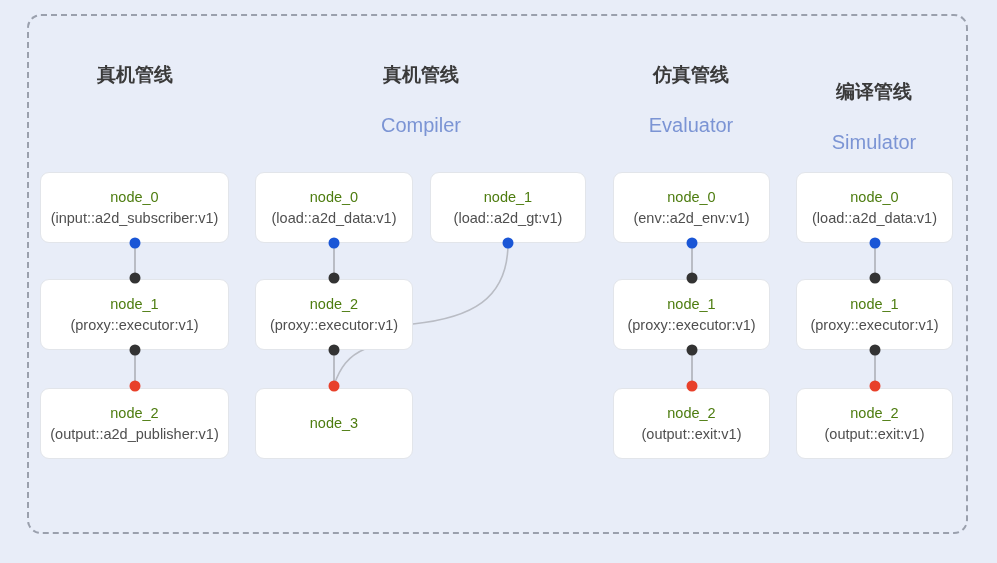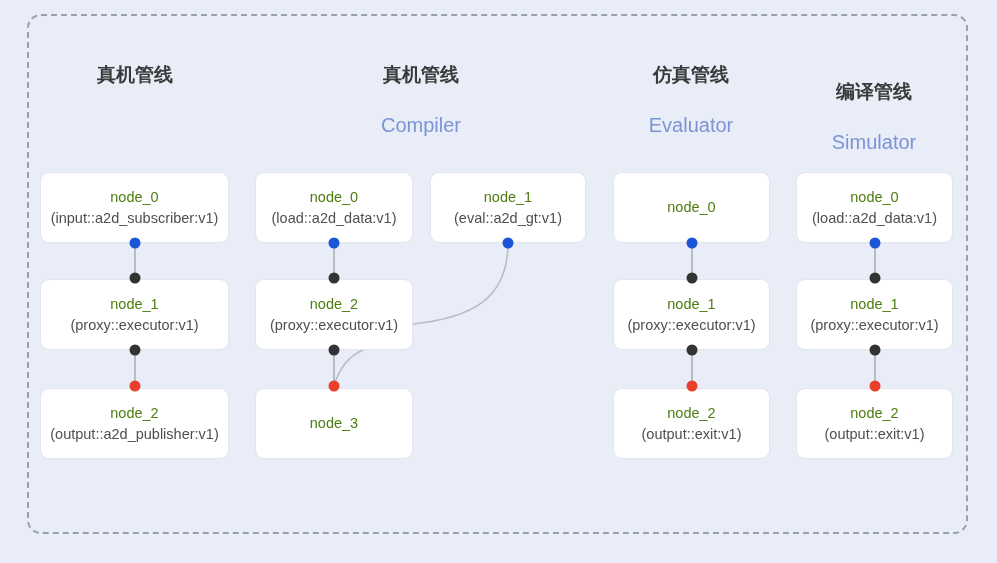--- a/index.html
+++ b/index.html
@@ -160,21 +160,21 @@
   <div class="node" style="left:255px; top:172px; width:158px; height:71px;">
     <div class="n-title">node_0</div>
     <div class="n-sub">(load::a2d_data:v1)</div>
   </div>
   <div class="port blue" style="left:334px; top:243px;"></div>
   <div class="link-v" style="left:334px; top:243px; height:35px;"></div>
   <div class="port black" style="left:334px; top:278px;"></div>
 
   <div class="node" style="left:430px; top:172px; width:156px; height:71px;">
     <div class="n-title">node_1</div>
-    <div class="n-sub">(eval::a2d_gt:v1)</div>
+    <div class="n-sub">(load::a2d_gt:v1)</div>
   </div>
   <div class="port blue" style="left:508px; top:243px;"></div>
 
   <div class="node" style="left:255px; top:279px; width:158px; height:71px;">
     <div class="n-title">node_2</div>
     <div class="n-sub">(proxy::executor:v1)</div>
   </div>
   <div class="port black" style="left:334px; top:350px;"></div>
   <div class="link-v" style="left:334px; top:350px; height:36px;"></div>
   <div class="port red" style="left:334px; top:386px;"></div>
@@ -183,20 +183,21 @@
     <div class="n-title">node_3</div>
   </div>
 
   <div class="col-head" style="left:600px; top:62px; width:182px;">
     <div class="zh">仿真管线</div>
     <div class="en">Evaluator</div>
   </div>
 
   <div class="node" style="left:613px; top:172px; width:157px; height:71px;">
     <div class="n-title">node_0</div>
+    <div class="n-sub">(env::a2d_env:v1)</div>
   </div>
   <div class="port blue" style="left:692px; top:243px;"></div>
   <div class="link-v" style="left:692px; top:243px; height:35px;"></div>
   <div class="port black" style="left:692px; top:278px;"></div>
 
   <div class="node" style="left:613px; top:279px; width:157px; height:71px;">
     <div class="n-title">node_1</div>
     <div class="n-sub">(proxy::executor:v1)</div>
   </div>
   <div class="port black" style="left:692px; top:350px;"></div>

